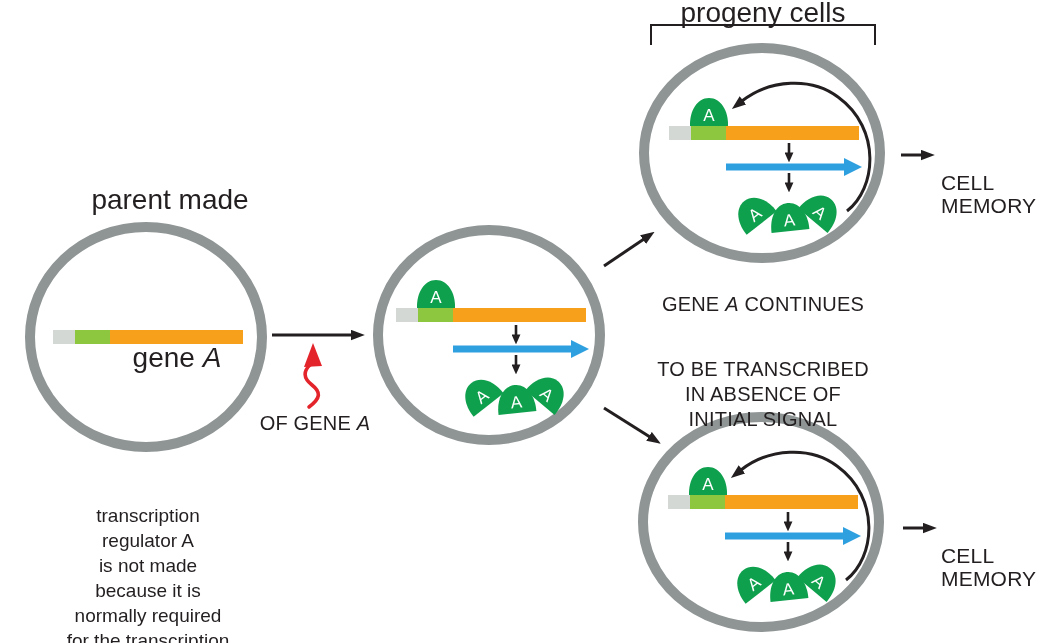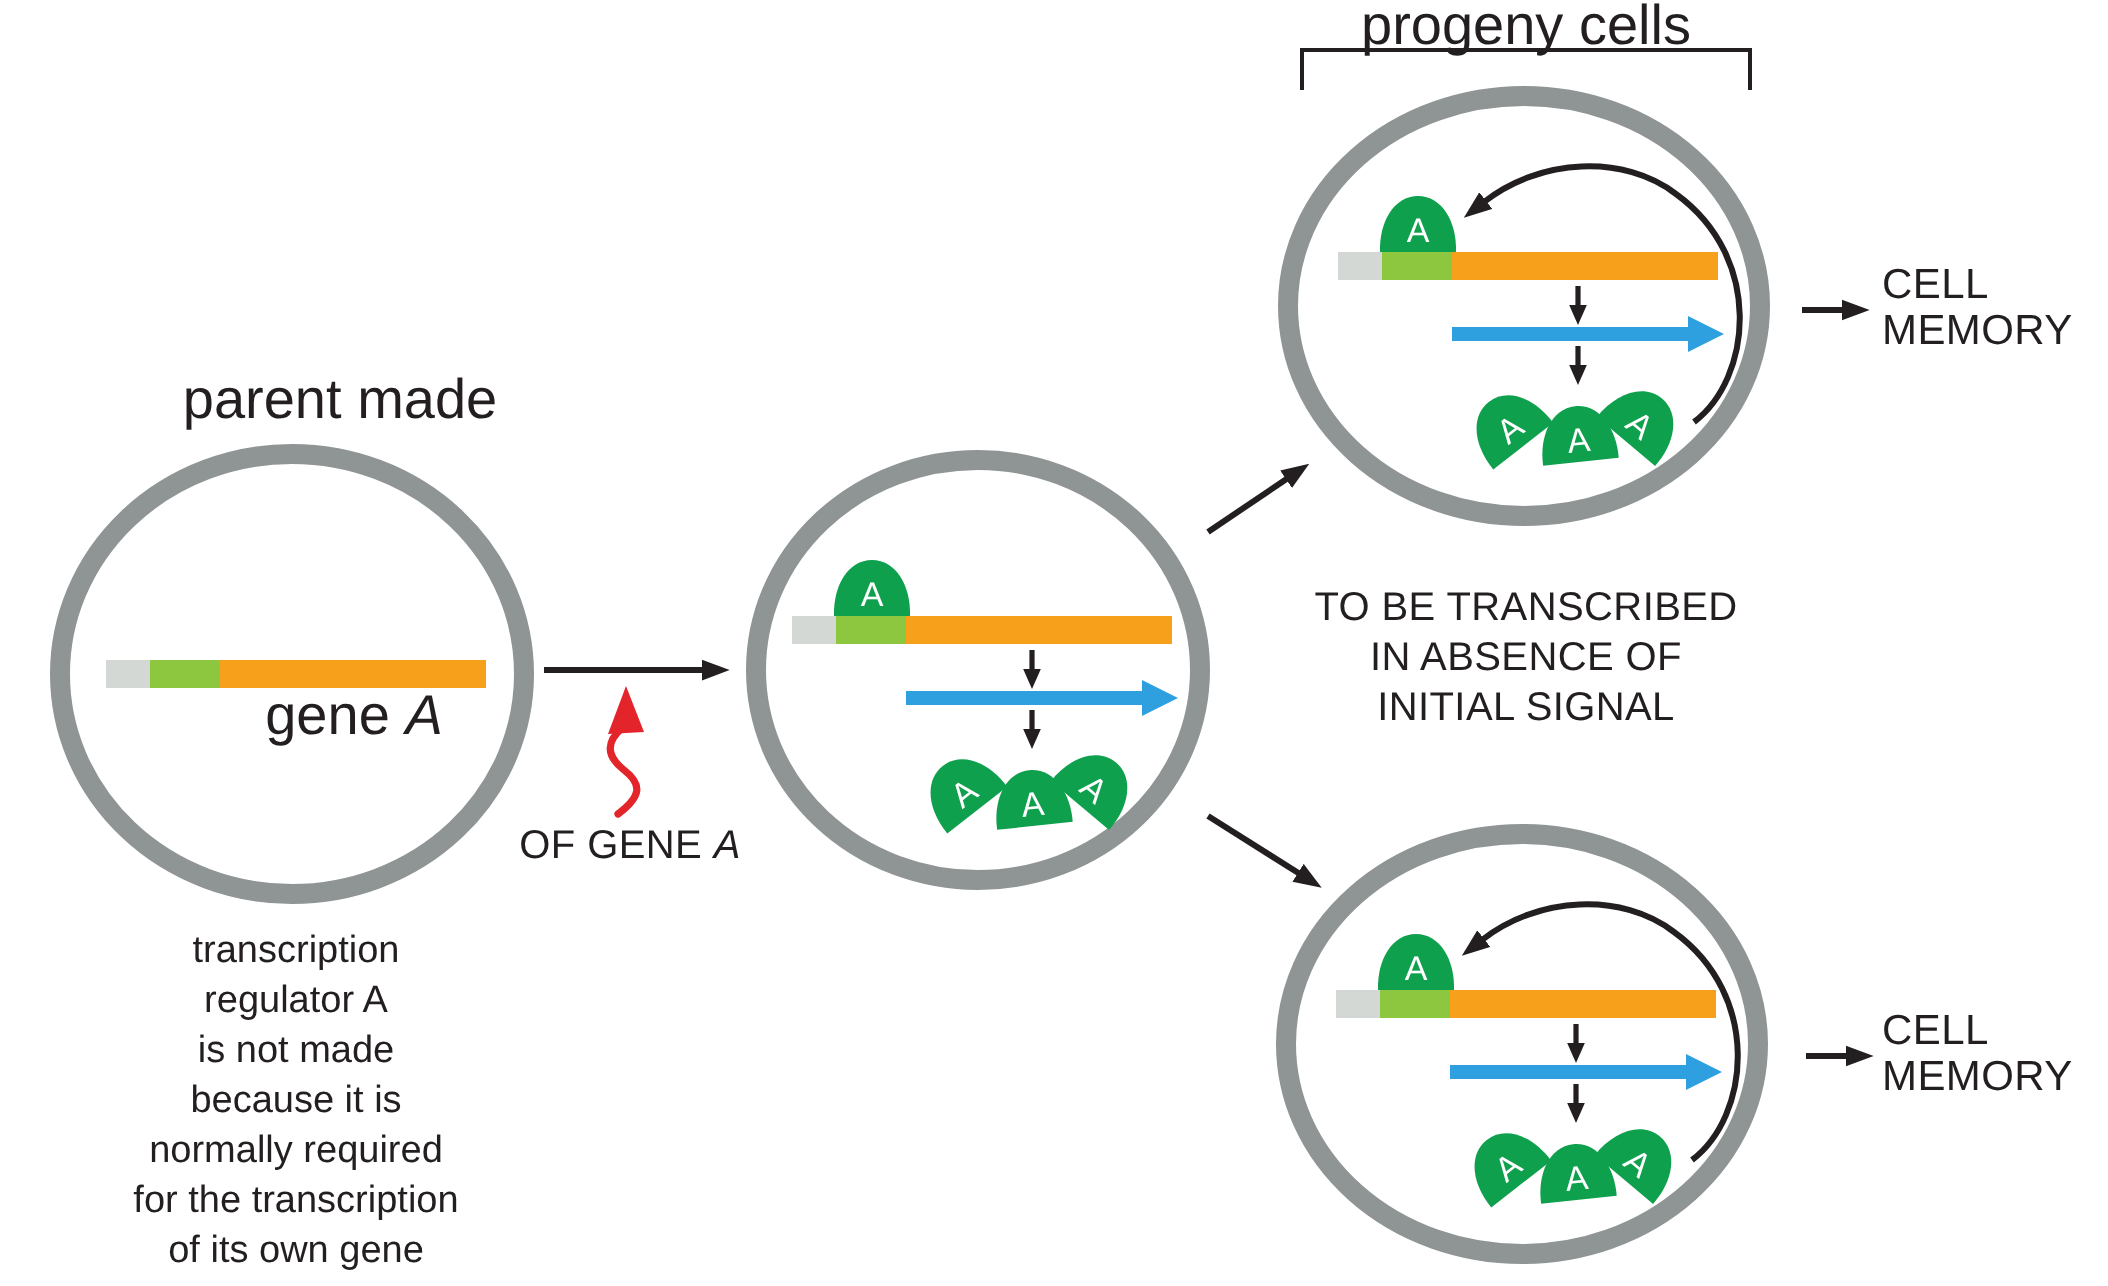--- a/index.html
+++ b/index.html
@@ -7,21 +7,21 @@
     position:relative;
     width:1054px;height:643px;
     background:#ffffff;
     font-family:"Liberation Sans", sans-serif;
     color:#231f20;
     overflow:hidden;
   }
   .stage svg{position:absolute;left:0;top:0;}
   .txt{position:absolute;line-height:25px;font-size:19px;}
   .center{text-align:center;}
-  .preline{white-space:pre-line;}
+  .preline{white-space:pre-line;margin-top:40px;}
   .it{font-style:italic;}
   .label-lc{font-size:28px;line-height:25px;}
   .caps{font-size:20px;line-height:23.5px;letter-spacing:0.2px;}
   .caps-mem{font-size:21px;line-height:23px;letter-spacing:0.2px;}
 </style>
 </head>
 <body>
 
 <div class="stage">
 
@@ -108,20 +108,21 @@
 for the transcription
 of its own gene</div>
 
   <div class="txt label-lc center" style="left:117px;top:345px;width:120px;"><span>gene </span><span class="it">A</span></div>
 
   <div class="txt caps center" style="left:230px;top:412px;width:170px;">
     <div><span>OF GENE </span><span class="it">A</span></div>
   </div>
 
   <div class="txt caps center" style="left:628px;top:292px;width:270px;line-height:25px;">
+    <div><span>GENE </span><span class="it">A</span><span> CONTINUES</span></div>
     <div class="preline">TO BE TRANSCRIBED
 IN ABSENCE OF
 INITIAL SIGNAL</div>
   </div>
 
   <div class="txt label-lc center" style="left:663px;top:0px;width:200px;">progeny cells</div>
 
   <div class="txt caps-mem preline" style="left:941px;top:131px;width:112px;">CELL
 MEMORY</div>
 

